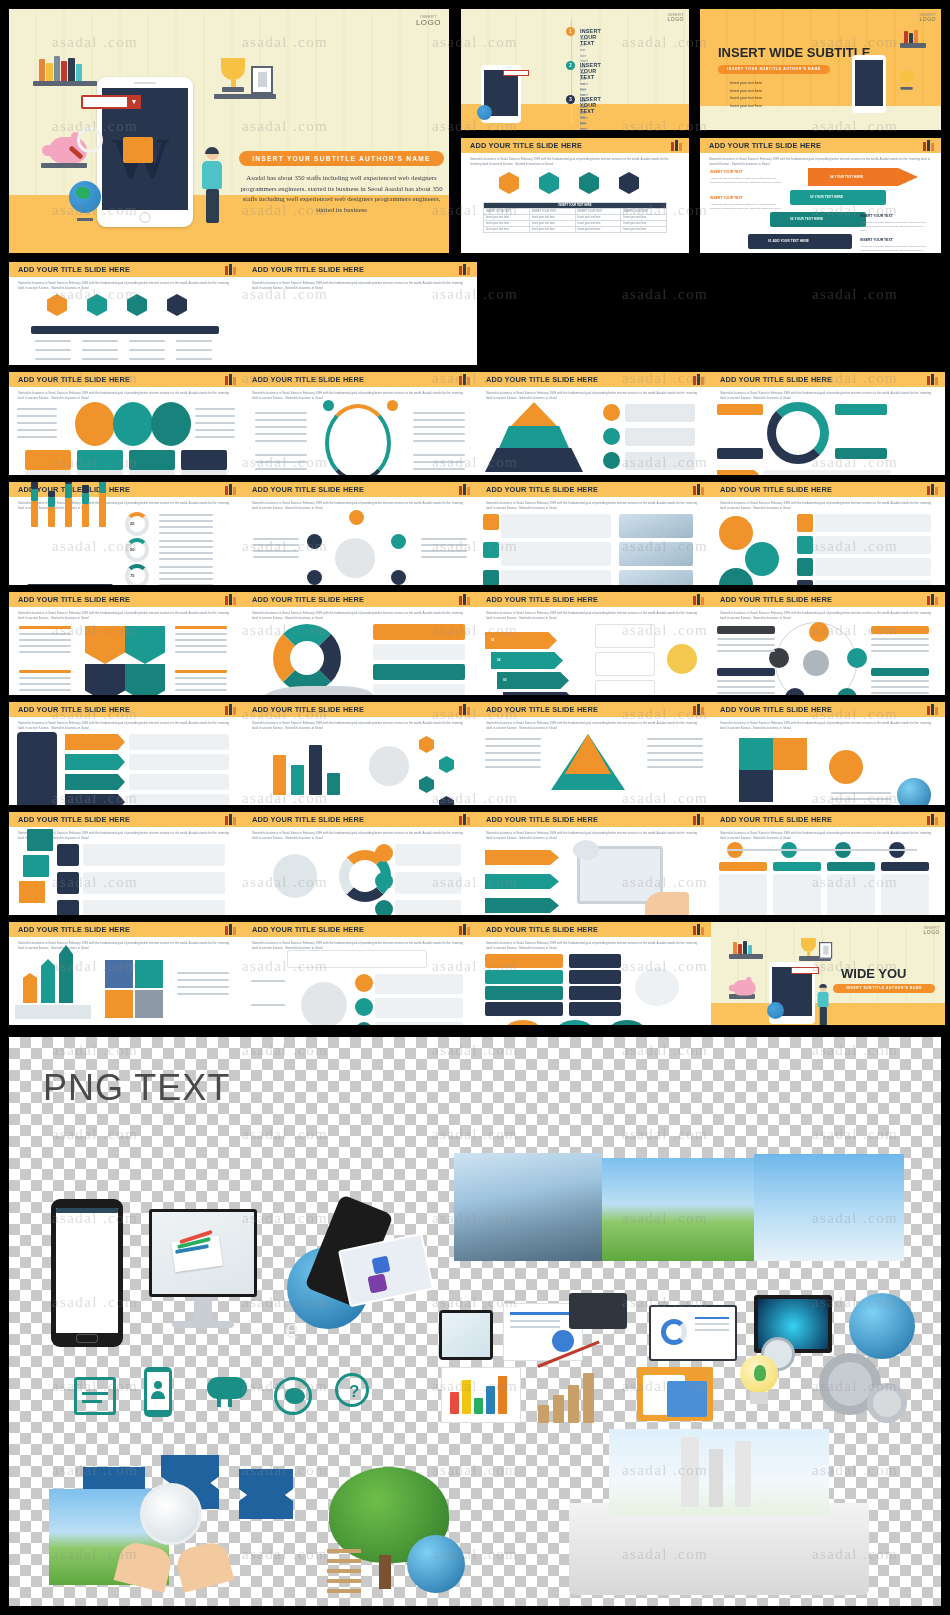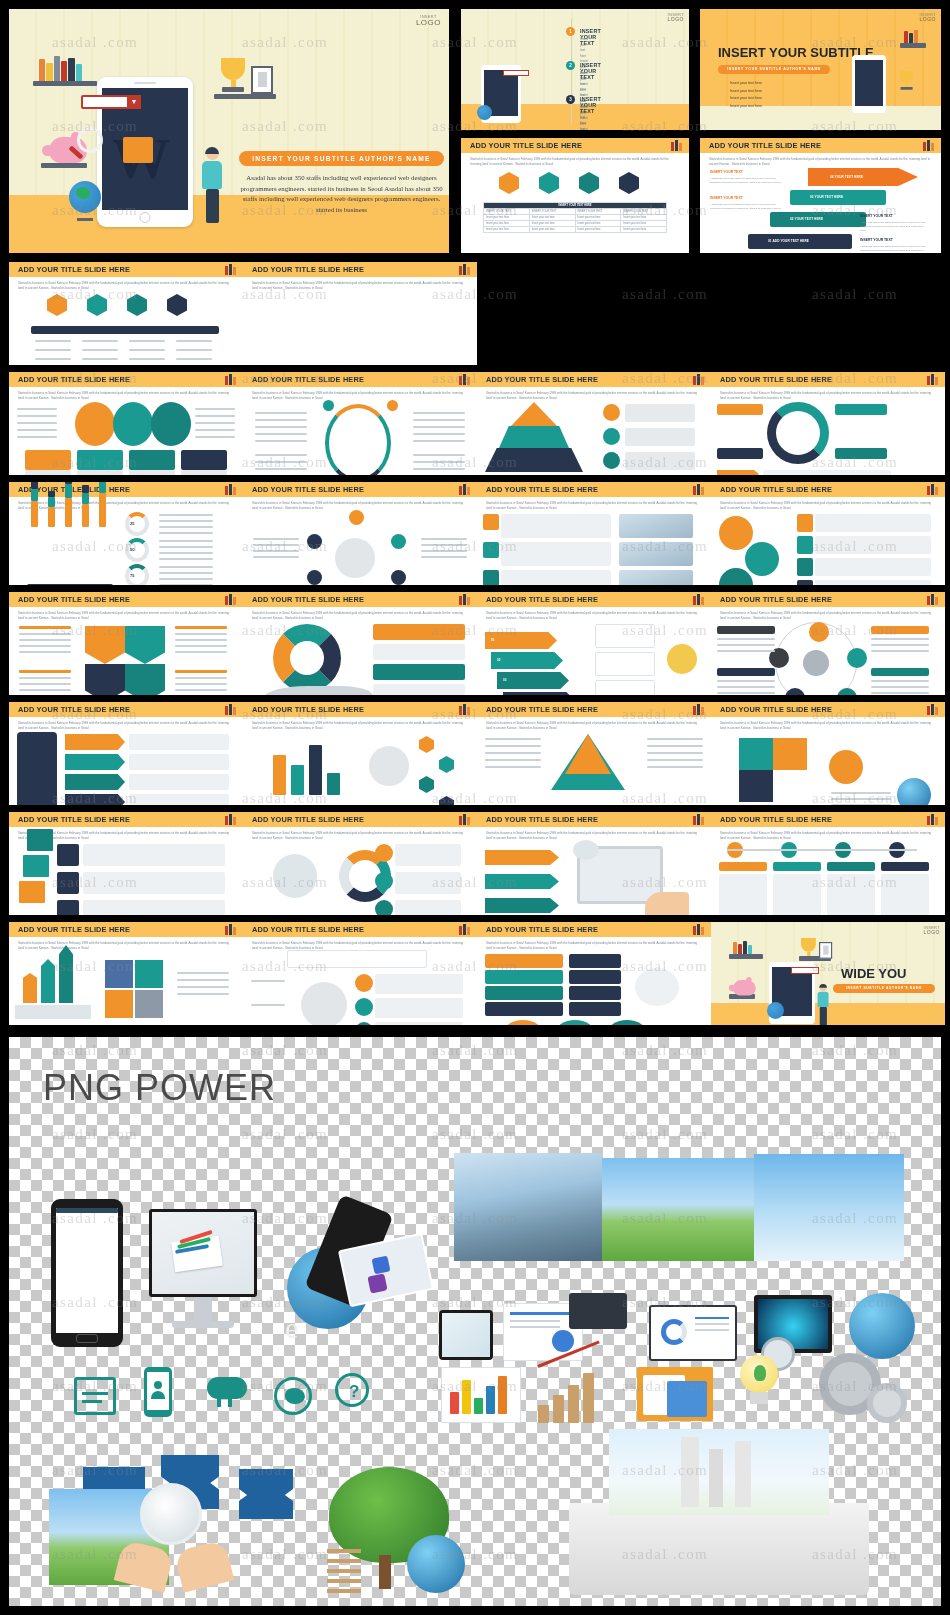--- a/index.html
+++ b/index.html
@@ -268,21 +268,21 @@
       </div>
     </div>
 
     <div class="ts amber" style="left:700px;top:9px;width:241px;height:121px;">
       <div style="position:absolute;inset:0;background:repeating-linear-gradient(90deg,#fbc15a 0 26px,#f7bb50 26px 28px);"></div>
       <div style="position:absolute;left:0;bottom:0;width:100%;height:24px;background:#f4f0d2;"></div>
       <div class="insertlogo" style="right:5px;top:4px;">
         <span class="s">INSERT</span>
         <span class="b" style="font-size:5px;">LOGO</span>
       </div>
-      <div style="position:absolute;left:18px;top:36px;font-size:13px;font-weight:bold;color:#23292f;">INSERT YOUR SUBTITLE</div>
+      <div style="position:absolute;left:18px;top:36px;font-size:13px;font-weight:bold;color:#23292f;">INSERT WIDE SUBTITLE</div>
       <div style="position:absolute;left:18px;top:56px;width:112px;height:9px;background:#f4902c;border-radius:5px;color:#fff;font-size:3.4px;letter-spacing:.7px;text-align:center;line-height:9px;font-weight:bold;">INSERT YOUR SUBTITLE AUTHOR'S NAME</div>
       <div style="position:absolute;left:30px;top:71px;font-size:3.6px;color:#4a4034;line-height:2.1;">
         <div>Insert your text here</div>
         <div>Insert your text here</div>
         <div>Insert your text here</div>
         <div>Insert your text here</div>
       </div>
       <div style="position:absolute;left:152px;top:46px;width:34px;height:58px;background:#fff;border-radius:4px;">
         <div style="position:absolute;inset:5px 3px 7px;background:#27354f;"></div>
       </div>
@@ -1050,21 +1050,21 @@
           <div class="hair"></div>
           <div class="body"></div>
           <div class="legs"></div>
         </div>
         <div style="position:absolute;left:130px;top:44px;font-size:13px;font-weight:bold;color:#23292f;">WIDE YOU</div>
         <div style="position:absolute;left:122px;top:62px;width:102px;height:9px;background:#f4902c;border-radius:5px;color:#fff;font-size:3.2px;letter-spacing:.7px;text-align:center;line-height:9px;font-weight:bold;">INSERT SUBTITLE AUTHOR'S NAME</div>
       </div>
     </div>
 
   <div class="png">
-    <h2>PNG POWER</h2>
+    <h2>PNG TEXT</h2>
 
     <div class="obj phone" style="left:42px;top:162px;width:72px;height:148px;">
       <div class="s"></div>
         <div class="bar"></div>
         <div class="hb"></div>
     </div>
 
     <div class="obj imac" style="left:140px;top:172px;width:108px;height:130px;">
       <div class="sc" style="width:108px;height:88px;">
         <div style="position:absolute;left:24px;top:30px;width:48px;height:30px;background:#fff;transform:rotate(-8deg);box-shadow:0 1px 2px rgba(0,0,0,.2);"></div>

